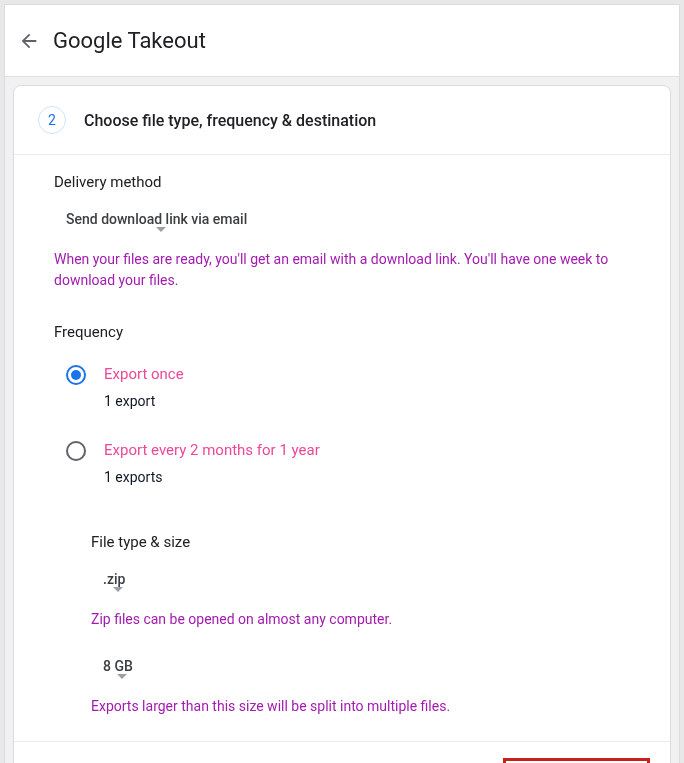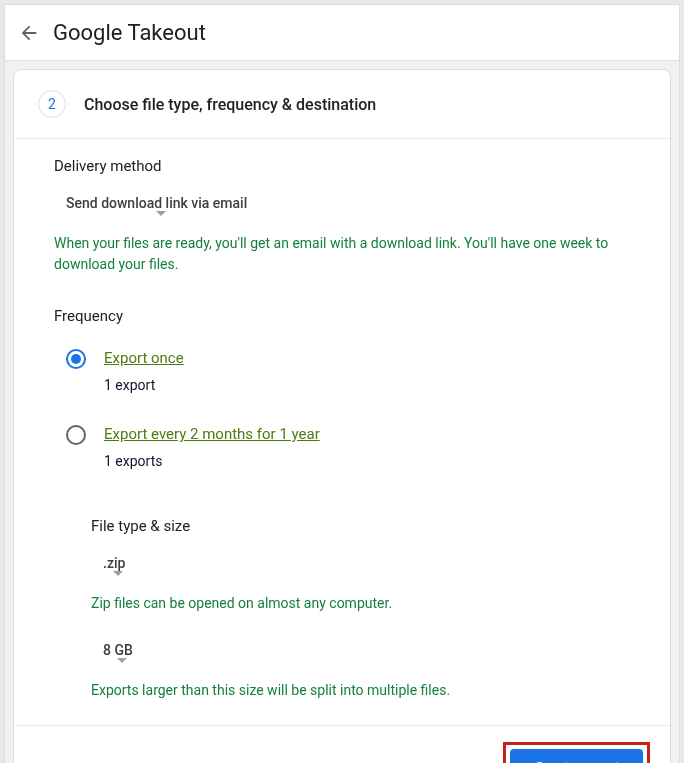--- a/index.html
+++ b/index.html
@@ -14,21 +14,21 @@
       width: 684px;
     }
     .page {
       background: #f1f1f1;
       border: 1px solid #dadce0;
       width: 676px;
       min-height: 755px;
     }
     .header {
       background: #fff;
-      height: 56px;
+      height: 72px;
       display: flex;
       align-items: center;
       padding: 0 12px;
       border-bottom: 1px solid #e0e0e0;
     }
     .back-arrow {
       width: 24px;
       height: 24px;
       margin-right: 12px;
       cursor: pointer;
@@ -91,21 +91,21 @@
       padding: 4px 0;
       margin-left: 12px;
       flex-direction: column;
     }
     .dropdown .caret {
       margin-left: 8px;
     }
     .caret svg { display: block; }
     .helper {
       font-size: 14px;
-      color: #15803d;
+      color: #a21caf;
       line-height: 1.5;
       margin-top: 12px;
     }
     .section { margin-bottom: 32px; }
     .section:last-child { margin-bottom: 0; margin-left: 37px; }
     .radio-option {
       display: flex;
       align-items: flex-start;
       padding: 16px 0 16px 12px;
       cursor: pointer;
@@ -114,23 +114,22 @@
     .radio {
       width: 20px;
       height: 20px;
       flex-shrink: 0;
       margin-right: 18px;
       margin-top: 0;
     }
     .radio svg { display: block; }
     .radio-label-main {
       font-size: 15px;
-      color: #4d7c0f;
+      color: #ec4899;
       margin-bottom: 10px;
-      text-decoration: underline;
     }
     .radio-label-sub {
       font-size: 14px;
       color: #0f172a;
     }
     .size-block { margin-top: 24px; }
     .footer {
       border-top: 1px solid #e8eaed;
       padding: 16px 20px;
       display: flex;

